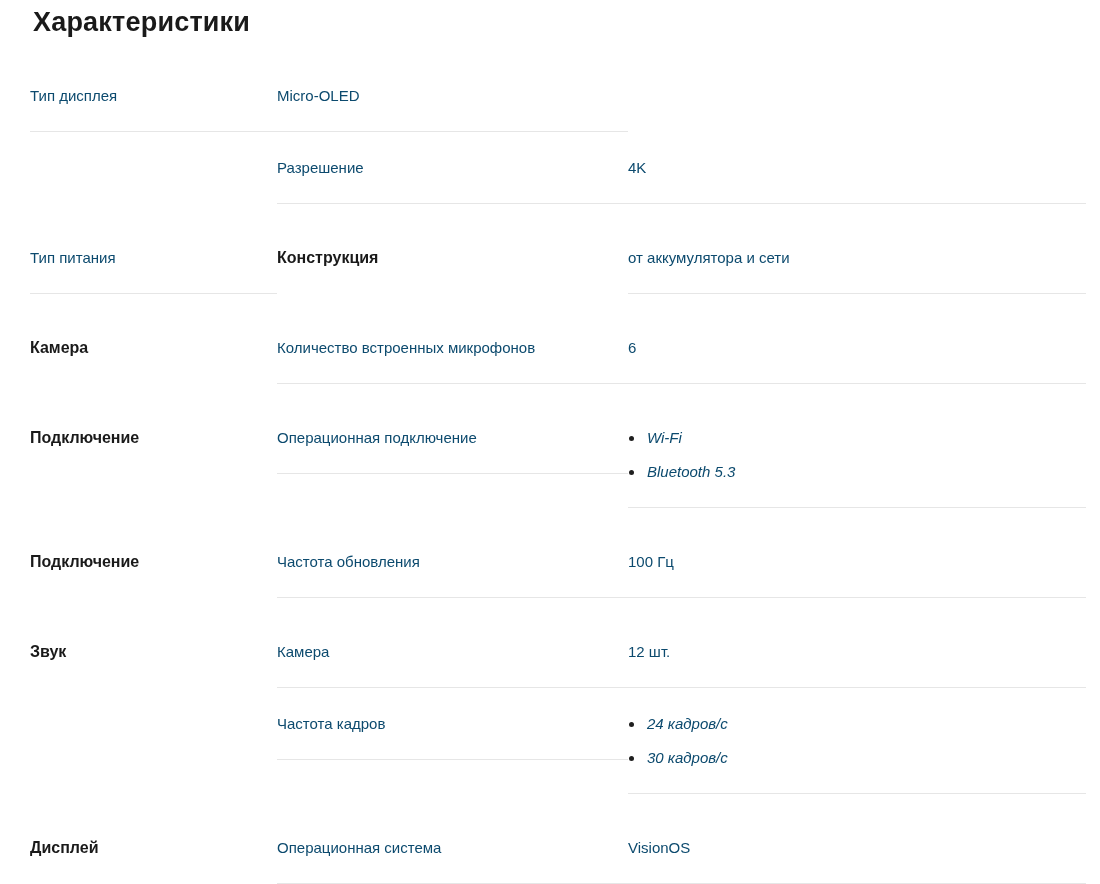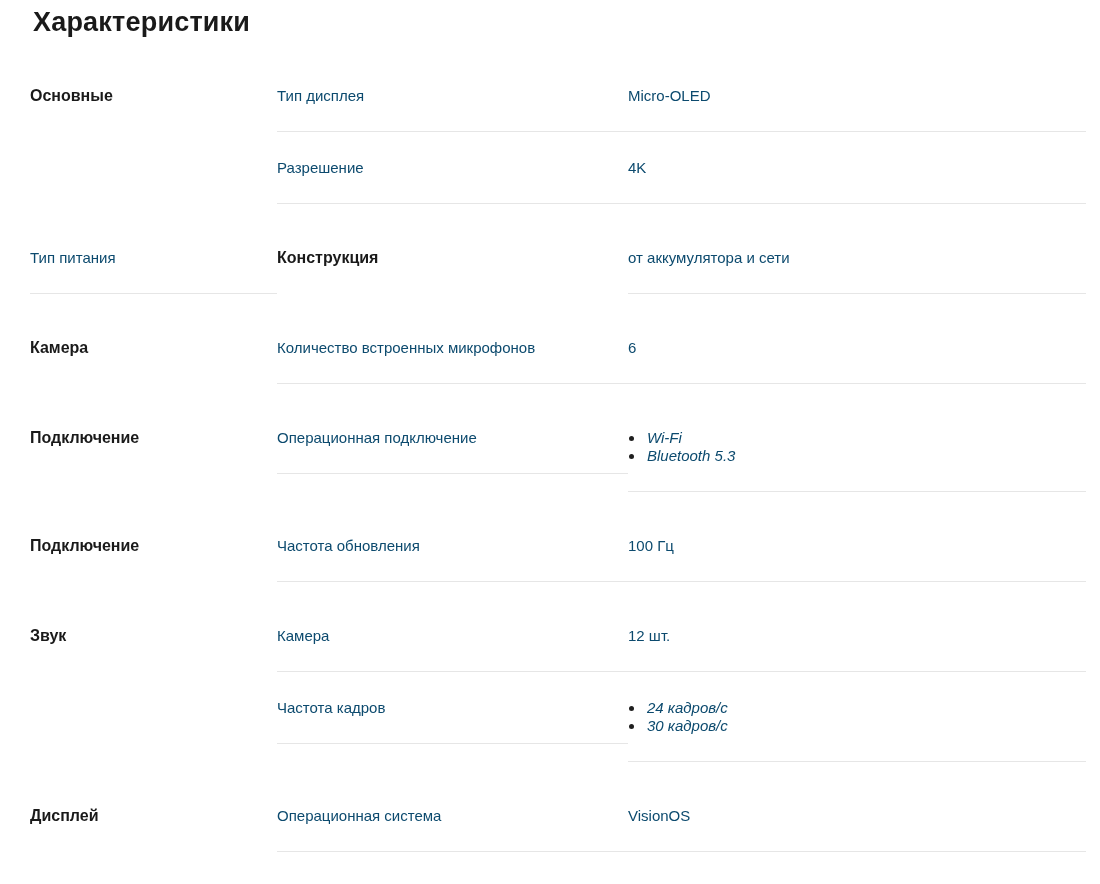--- a/index.html
+++ b/index.html
@@ -53,41 +53,40 @@
   .value-list {
     list-style: none;
     margin: 0;
     padding: 0;
   }
   .value-list li {
     position: relative;
     padding-left: 19px;
     font-style: italic;
   }
-  .value-list li + li { }
+  .value-list li + li { margin-top: 16px; }
   .value-list li::before {
     content: "";
     position: absolute;
     left: 1px;
     top: 6.5px;
     width: 5px;
     height: 5px;
     border-radius: 50%;
     background: #1f1f1f;
   }
 </style>
 </head>
 <body>
 
 <div class="container">
   <h1 class="page-title">Характеристики</h1>
 
   <div class="spec-table">
   <div class="spec-row section-first">
-    <div class="cell cell-section">Основные</div>
     <div class="cell cell-label">Тип дисплея</div>
     <div class="cell cell-value">Micro-OLED</div>
   </div>
 
   <div class="spec-row">
     <div class="cell cell-section"></div>
     <div class="cell cell-label">Разрешение</div>
     <div class="cell cell-value">4K</div>
   </div>
 

